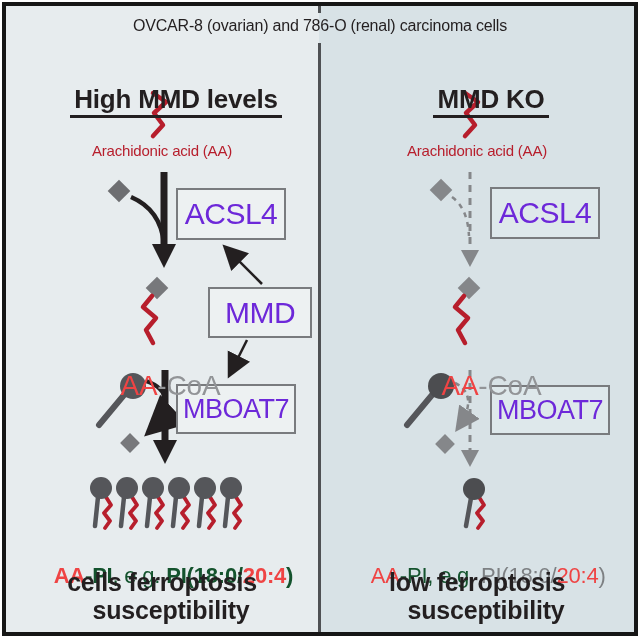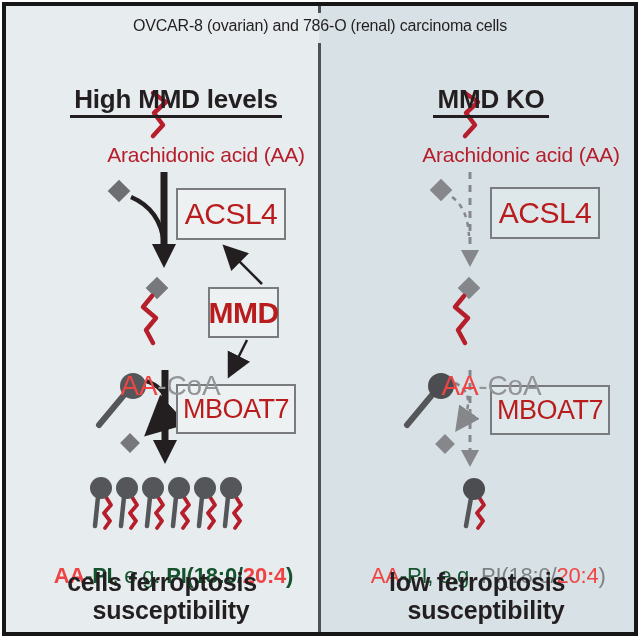--- a/index.html
+++ b/index.html
@@ -13,32 +13,32 @@
   .div-top{left:318px;top:4px;height:9px;}
   .div-main{left:318px;top:43px;height:591px;}
   svg.layer{position:absolute;left:0;top:0;z-index:2;}
   .txt{position:absolute;text-align:center;white-space:pre;z-index:4;color:#231f20;
        letter-spacing:-0.2px;line-height:1.1;}
   .col-l{left:6px;width:312px;}
   .col-r{left:320px;width:314px;}
   .title{left:0;width:640px;top:17px;font-size:16px;}
   .header{top:56px;font-size:26px;font-weight:bold;}
   .header .u{display:inline-block;border-bottom:3px solid #231f20;padding:0 4px 2px 4px;}
-  .aa-label{top:143px;font-size:21px;color:#b71e2c;margin-left:44px;}
+  .aa-label{top:143px;font-size:15px;color:#b71e2c;}
   .aacoa{top:340px;font-size:28px;}
   .red{color:#ef4444;}
   .gray{color:#929497;}
   .darkgray{color:#14532d;}
   .ltgray{color:#7d8083;}
   .product{top:540px;font-size:22px;}
   .product-bold{font-weight:bold;}
   .outcome1{top:569px;font-size:25px;font-weight:bold;}
   .outcome2{top:597px;font-size:25px;font-weight:bold;margin-left:9px;}
   .ebox{position:absolute;box-sizing:border-box;border:2px solid #797b7e;display:flex;
-        align-items:center;justify-content:center;z-index:3;color:#b91c1c;letter-spacing:-0.5px;}
+        align-items:center;justify-content:center;z-index:3;color:#6d28d9;letter-spacing:-0.5px;}
   .ebox-l{background:#edf1f2;}
   .ebox-r{background:#dee8eb;}
 </style>
 </head>
 <body>
 
 <div class="stage">
   <div class="bg-left"></div>
   <div class="bg-right"></div>
   <div class="divseg div-top"></div>
@@ -153,21 +153,21 @@
     </g>
 
     <g fill="none" stroke-linecap="round" stroke-linejoin="round">
       <line x1="471" y1="498" x2="466" y2="526" stroke="#55565a" stroke-width="4.5"></line>
       <polyline points="479,497 484,505 477,513 483,521 478,528" stroke="#b71e2c" stroke-width="3.8"></polyline>
       <circle cx="474" cy="489" r="11" fill="#4c4d50" stroke="none"></circle>
     </g>
   </svg>
 
   <div class="ebox ebox-l" style="left:176px;top:188px;width:110px;height:52px;font-size:30px;">ACSL4</div>
-  <div class="ebox ebox-l" style="left:208px;top:287px;width:71px;height:51px;font-size:30px;font-weight:bold;">MMD</div>
+  <div class="ebox ebox-l" style="left:208px;top:287px;width:104px;height:51px;font-size:30px;">MMD</div>
   <div class="ebox ebox-l" style="left:176px;top:384px;width:120px;height:50px;font-size:27px;">MBOAT7</div>
   <div class="ebox ebox-r" style="left:490px;top:187px;width:110px;height:52px;font-size:30px;">ACSL4</div>
   <div class="ebox ebox-r" style="left:490px;top:385px;width:120px;height:50px;font-size:27px;">MBOAT7</div>
 
   <div class="txt title">OVCAR-8 (ovarian) and 786-O (renal) carcinoma cells</div>
 
   <div class="txt header col-l">
     <span class="u">High MMD levels</span>
   </div>
   <div class="txt header col-r">

